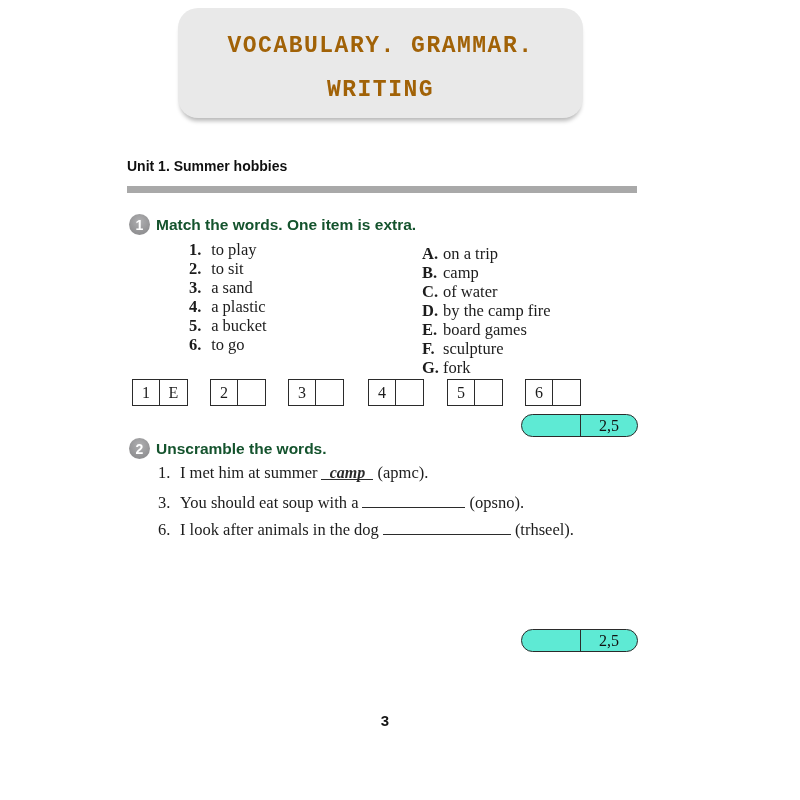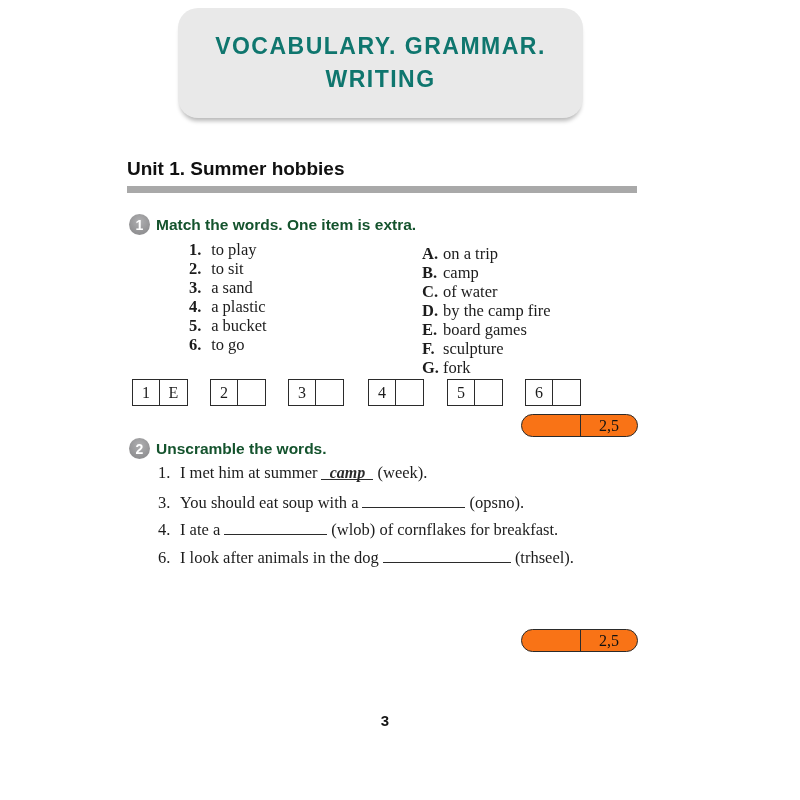--- a/index.html
+++ b/index.html
@@ -22,35 +22,36 @@
     background: #e9e9e9;
     border-radius: 20px;
     box-shadow: 0 5px 4px -2px rgba(0,0,0,0.28);
     display: flex;
     flex-direction: column;
     justify-content: center;
     align-items: center;
     text-align: center;
   }
   .header-box .title-line {
-    font-family: Liberation Sans, sans-serif;
+    font-family: Liberation Mono, monospace;
     font-weight: bold;
     font-size: 23px;
     line-height: 33px;
     letter-spacing: 1.5px;
-    color: #0f766e;
+    color: #a16207;
+    margin-top: 11px;
   }
 
   
   .unit-title {
     position: absolute;
     left: 127px; top: 158px;
     font-family: "Liberation Sans", sans-serif;
     font-weight: bold;
-    font-size: 19px;
+    font-size: 14px;
     color: #101010;
   }
   .unit-rule {
     position: absolute;
     left: 127px; top: 186px;
     width: 510px; height: 7px;
     background: #a9a9a9;
   }
 
   
@@ -114,21 +115,21 @@
   .bp1 { left: 132px; } .bp2 { left: 210px; } .bp3 { left: 288px; }
   .bp4 { left: 368px; } .bp5 { left: 447px; } .bp6 { left: 525px; }
 
   
   .score-pill {
     position: absolute;
     left: 521px;
     width: 117px; height: 23px;
     border: 1.4px solid #2b2b2b;
     border-radius: 12px;
-    background: #f97316;
+    background: #5eead4;
     display: flex;
   }
   .pill1 { top: 414px; }
   .pill2 { top: 629px; }
   .score-pill .empty-part { width: 59px; border-right: 1px solid #2b2b2b; }
   .score-pill .value-part {
     flex: 1;
     display: flex; align-items: center; justify-content: center;
     font-size: 16px;
     color: #111;
@@ -241,27 +242,24 @@
     <span class="value-part">2,5</span>
   </div>
 
   <div class="ex-header ex2-header">
     <span class="badge">2</span>
     <span class="ex-instruction">Unscramble the words.</span>
   </div>
 
   <div class="sentences">
     <div class="sentence s1">
-      <span class="num">1.</span><span>I met him at summer</span><span class="blank blank-answered"><span class="written">camp</span></span><span>(week).</span>
+      <span class="num">1.</span><span>I met him at summer</span><span class="blank blank-answered"><span class="written">camp</span></span><span>(apmc).</span>
     </div>
     <div class="sentence s3">
       <span class="num">3.</span><span>You should eat soup with a</span><span class="blank"><span class="written"></span></span><span>(opsno).</span>
-    </div>
-    <div class="sentence s4">
-      <span class="num">4.</span><span>I ate a</span><span class="blank"><span class="written"></span></span><span>(wlob) of cornflakes for breakfast.</span>
     </div>
     <div class="sentence s6">
       <span class="num">6.</span><span>I look after animals in the dog</span><span class="blank"><span class="written"></span></span><span>(trhseel).</span>
     </div>
   </div>
 
   <div class="score-pill pill2">
     <span class="empty-part"></span>
     <span class="value-part">2,5</span>
   </div>

